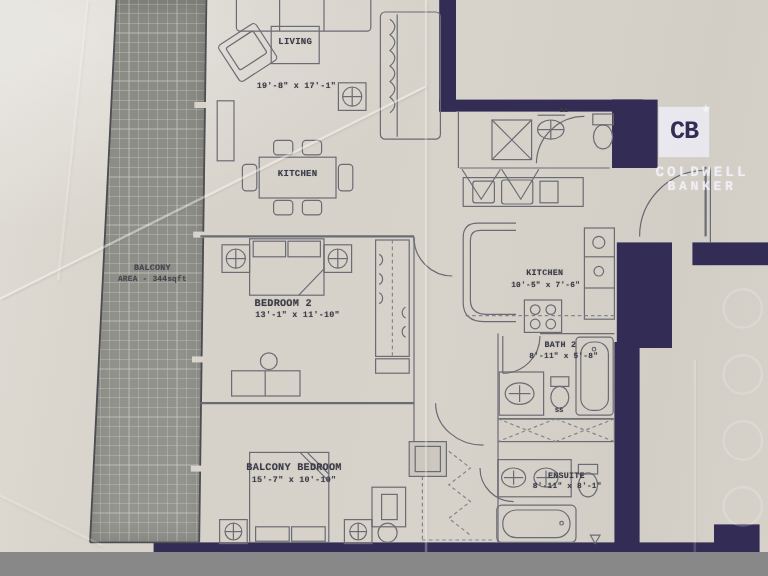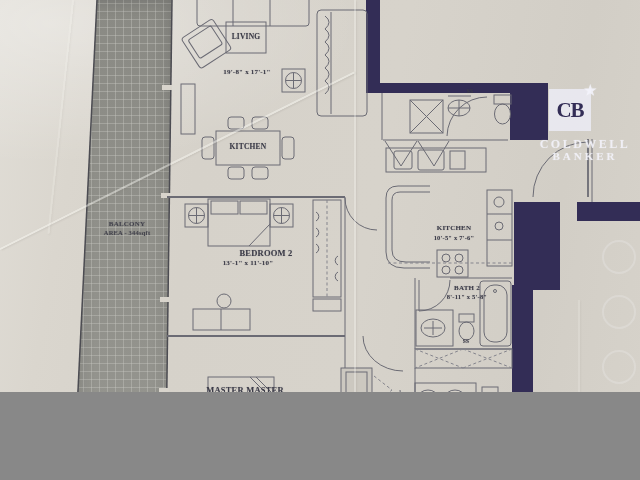--- a/index.html
+++ b/index.html
@@ -1,18 +1,18 @@
 <!DOCTYPE html>
 <html style="--c-wall: #332d56; --c-line: #6b6b74; --c-paper: #d7d3cb; --c-balcony_fill: #8f8f89; --c-balcony_grid: #cacac4; --c-watermark: #eeeef8;"><head>
 <meta charset="utf-8">
 <style>
   html,body{margin:0;padding:0;background:#888;}
   #stage{
-    position:relative;width:640px;height:392px;overflow:hidden;
-    font-family:Liberation Serif, serif;
+    position:relative;width:640px;height:460px;overflow:hidden;
+    font-family:Liberation Mono, monospace;
     background:
       radial-gradient(120% 90% at 8% 6%, rgba(255,255,255,.35), rgba(255,255,255,0) 40%),
       linear-gradient(100deg,#e0ddd6 0%,#dad6ce 14%,#d6d2ca 32%,#d7d3cb 58%,#d2cec6 84%,#d6d2ca 100%);
   }
   .wall{position:absolute;background:var(--c-wall,#332d56);}
   .lbl{
     position:absolute;font-weight:bold;color:#3b3b48;text-align:center;
     letter-spacing:.2px;line-height:1.05;white-space:nowrap;
     text-shadow:0 0 1px rgba(59,59,72,.35);
   }
@@ -245,23 +245,23 @@
       <circle cx="468" cy="436" r="1.5"></circle>
       <path d="M492,446 L500,446 L496,453 Z"></path>
     </g>
   </svg>
 
   <div class="lbl" style="left:226px;top:33px;width:40px;font-size:7.5px">LIVING</div>
   <div class="lbl" style="left:212px;top:69px;width:70px;font-size:7px">19'-8" x 17'-1"</div>
   <div class="lbl" style="left:220px;top:143px;width:56px;font-size:7.5px">KITCHEN</div>
   <div class="lbl" style="left:430px;top:225px;width:48px;font-size:7px">KITCHEN</div>
   <div class="lbl" style="left:426px;top:235px;width:56px;font-size:6.5px">10'-5" x 7'-6"</div>
-  <div class="lbl" style="left:228px;top:249px;width:76px;font-size:8.5px">BEDROOM 2</div>
+  <div class="lbl" style="left:198px;top:249px;width:76px;font-size:8.5px">BEDROOM 2</div>
   <div class="lbl" style="left:210px;top:260px;width:76px;font-size:7px">13'-1" x 11'-10"</div>
-  <div class="lbl" style="left:202px;top:386px;width:86px;font-size:8.5px">MASTER MASTER</div>
+  <div class="lbl" style="left:202px;top:386px;width:86px;font-size:8.5px">BALCONY BEDROOM</div>
   <div class="lbl" style="left:208px;top:398px;width:74px;font-size:7px">15'-7" x 10'-10"</div>
   <div class="lbl" style="left:445px;top:285px;width:44px;font-size:7px">BATH 2</div>
   <div class="lbl" style="left:441px;top:294px;width:52px;font-size:6.5px">8'-11" x 5'-8"</div>
   <div class="lbl" style="left:448px;top:394px;width:48px;font-size:7px">ENSUITE</div>
   <div class="lbl" style="left:444px;top:403px;width:56px;font-size:6.5px">8'-11" x 8'-1"</div>
   <div class="lbl" style="left:101px;top:221px;width:52px;font-size:7px;color:#45454e">BALCONY</div>
   <div class="lbl" style="left:94px;top:230px;width:66px;font-size:6.5px;color:#45454e">AREA - 344sqft</div>
   <div class="lbl" style="left:463px;top:89px;width:14px;font-size:5.5px">SS</div>
   <div class="lbl" style="left:459px;top:339px;width:14px;font-size:5.5px">SS</div>
 

